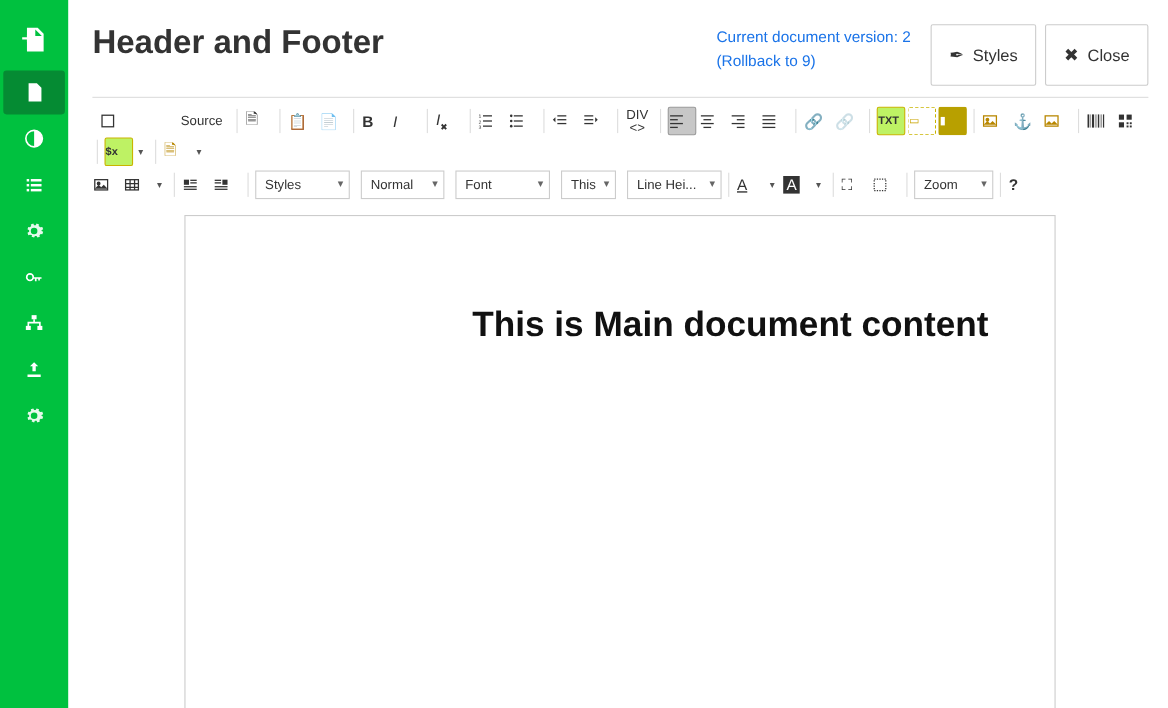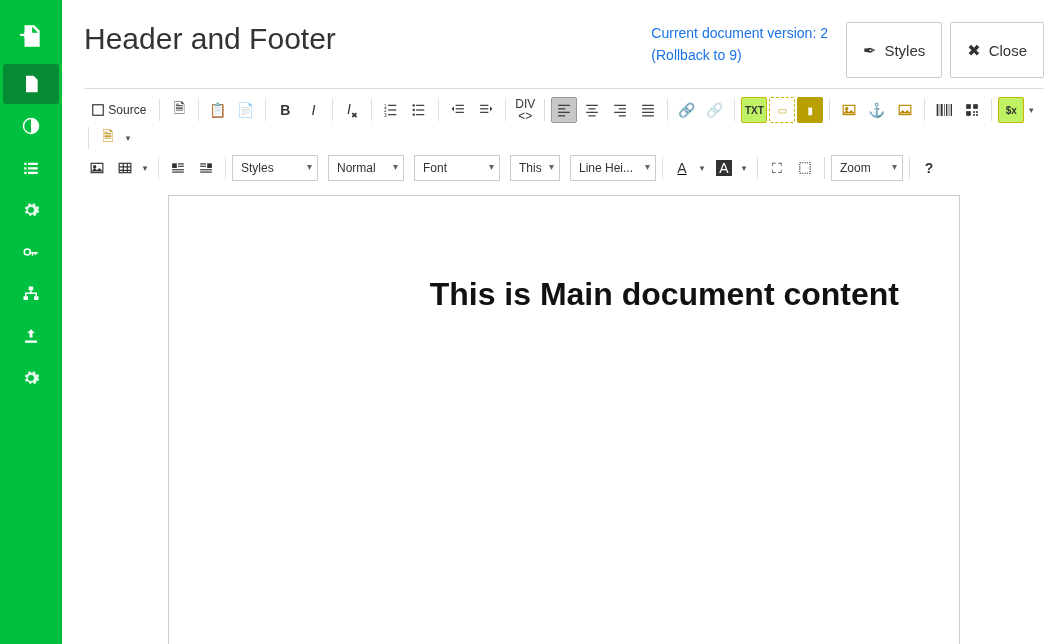--- a/index.html
+++ b/index.html
@@ -11,30 +11,30 @@
 .sidebar { width: 62px; background: #00c13f; display: flex; flex-direction: column; align-items: center; padding-top: 10px; }
 .side-item { width: 56px; height: 40px; display: flex; align-items: center; justify-content: center; margin-bottom: 2px; cursor: pointer; border-radius: 3px; }
 .side-item.tall { height: 52px; }
 .side-item.active { background: #058b33; }
 .side-icon { color: #fff; font-size: 18px; }
 
 
 .main { flex: 1; display: flex; flex-direction: column; padding: 0 18px 0 22px; }
 
 .header-row { display: flex; align-items: flex-start; padding: 22px 0 10px 0; }
-.page-title { font-size: 30px; font-weight: 400; color: #333; flex: 0 0 auto; }
+.page-title { font-size: 30px; font-weight: 700; color: #333; flex: 0 0 auto; }
 .spacer { flex: 1; }
 .version-block { font-size: 14px; color: #1a73e8; line-height: 1.6; text-align: left; margin-right: 10px; }
 .version-block span { cursor: pointer; }
 .btn { border: 1px solid #ccc; background: #fff; padding: 10px 16px; font-size: 15px; color: #333; cursor: pointer; margin-left: 8px; display: inline-flex; align-items: center; gap: 8px; height: 56px; border-radius: 2px; }
 .btn .ico { font-size: 16px; }
 
 .toolbar { border-top: 1px solid #ddd; padding: 6px 0 2px 0; }
 .tb-row { display: flex; align-items: center; flex-wrap: wrap; gap: 2px; padding: 2px 0; }
-.tb-btn { width: 26px; height: 26px; display: inline-flex; align-items: center; justify-content: center; cursor: pointer; border: 1px solid transparent; font-size: 14px; color: #333; background: transparent; border-radius: 2px; }
+.tb-btn { width: 26px; height: 26px; display: inline-flex; align-items: center; cursor: pointer; border: 1px solid transparent; font-size: 14px; color: #333; background: transparent; border-radius: 2px; gap: 28px; }
 .tb-btn.active { background: #c7c7c7; border-color: #999; }
 .tb-btn.yellow { background: #bef264; border-color: #c9b400; color: #333; font-size: 10px; font-weight: bold; }
 .tb-btn.dashed { background: #fff; border: 1px dashed #c9b400; color: #c9a400; font-size: 10px; }
 .tb-btn.olive { background: #b8a000; color: #fff; font-size: 10px; }
 .tb-btn.textlbl { width: auto; padding: 0 6px; font-size: 12px; }
 .tb-sep { width: 1px; height: 22px; background: #ddd; margin: 0 4px; }
 .tb-select { height: 26px; border: 1px solid #ccc; background: #fff; font-size: 12px; color: #333; padding: 0 18px 0 8px; cursor: pointer; position: relative; display: inline-flex; align-items: center; }
 .tb-select::after { content: "▾"; position: absolute; right: 5px; top: 5px; font-size: 10px; color: #666; }
 .tb-select.w80 { width: 86px; }
 .tb-select.w74 { width: 76px; }

